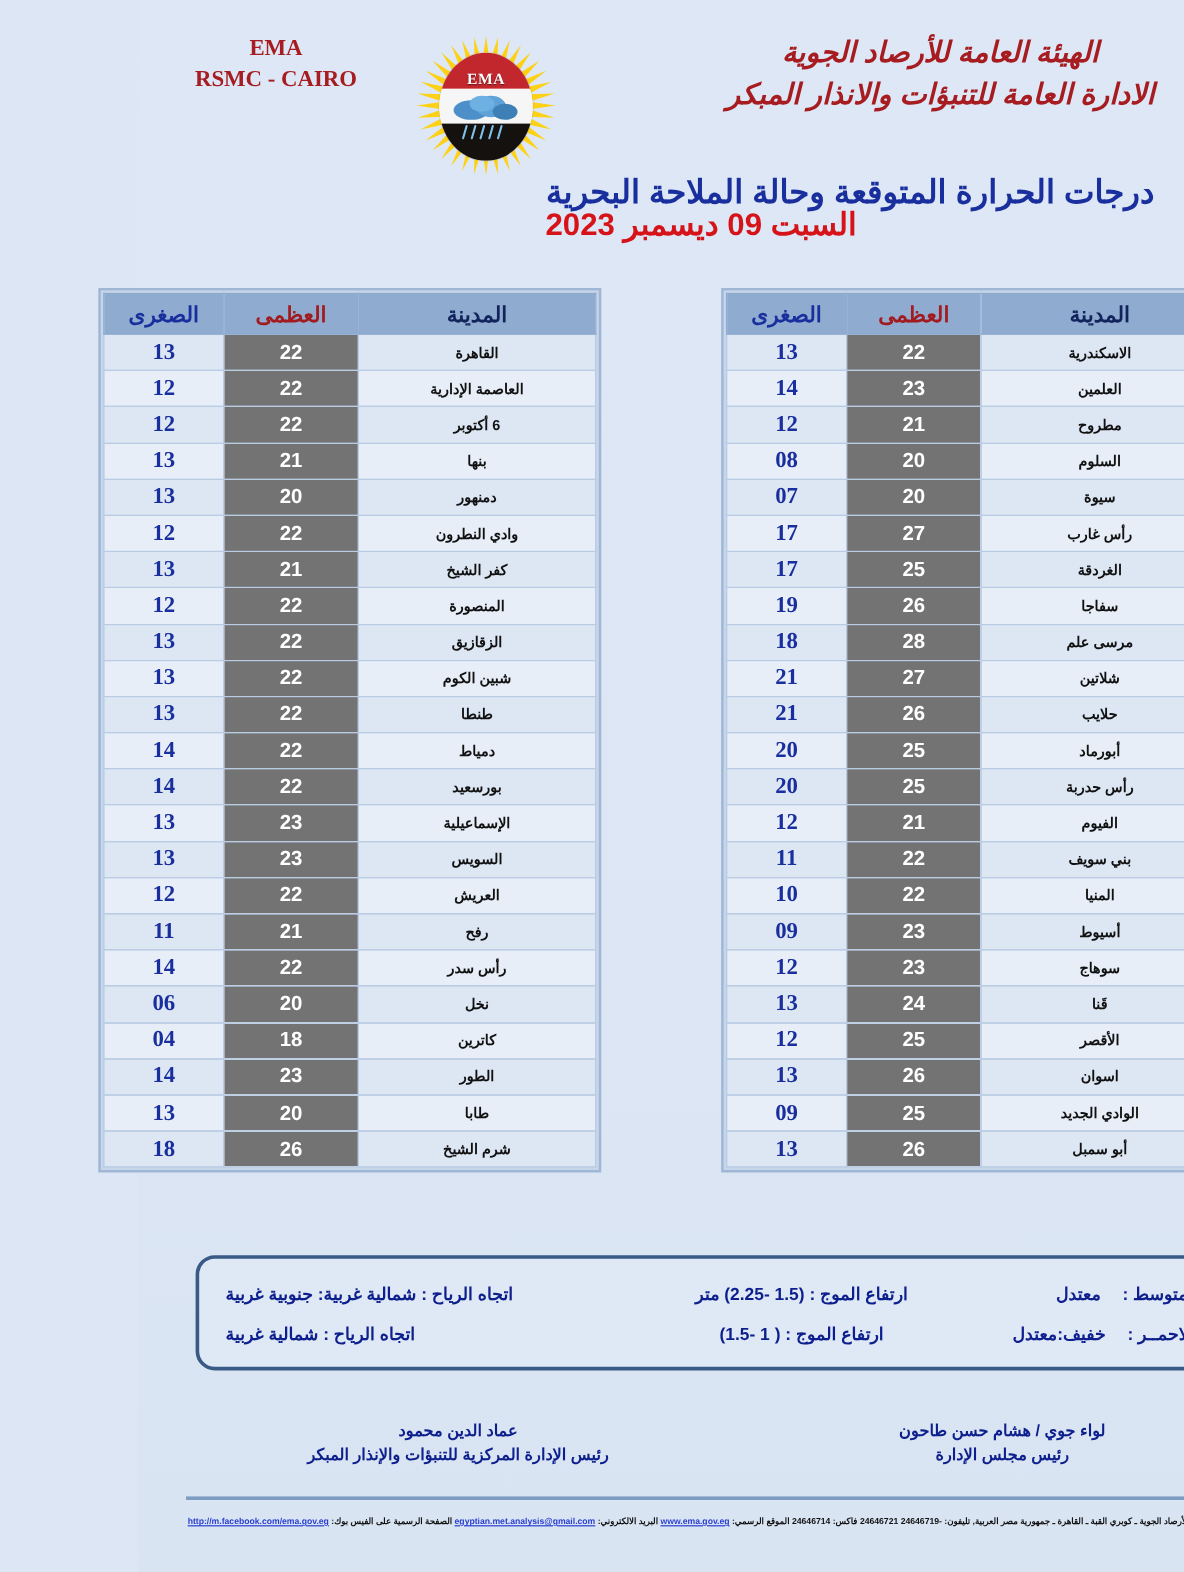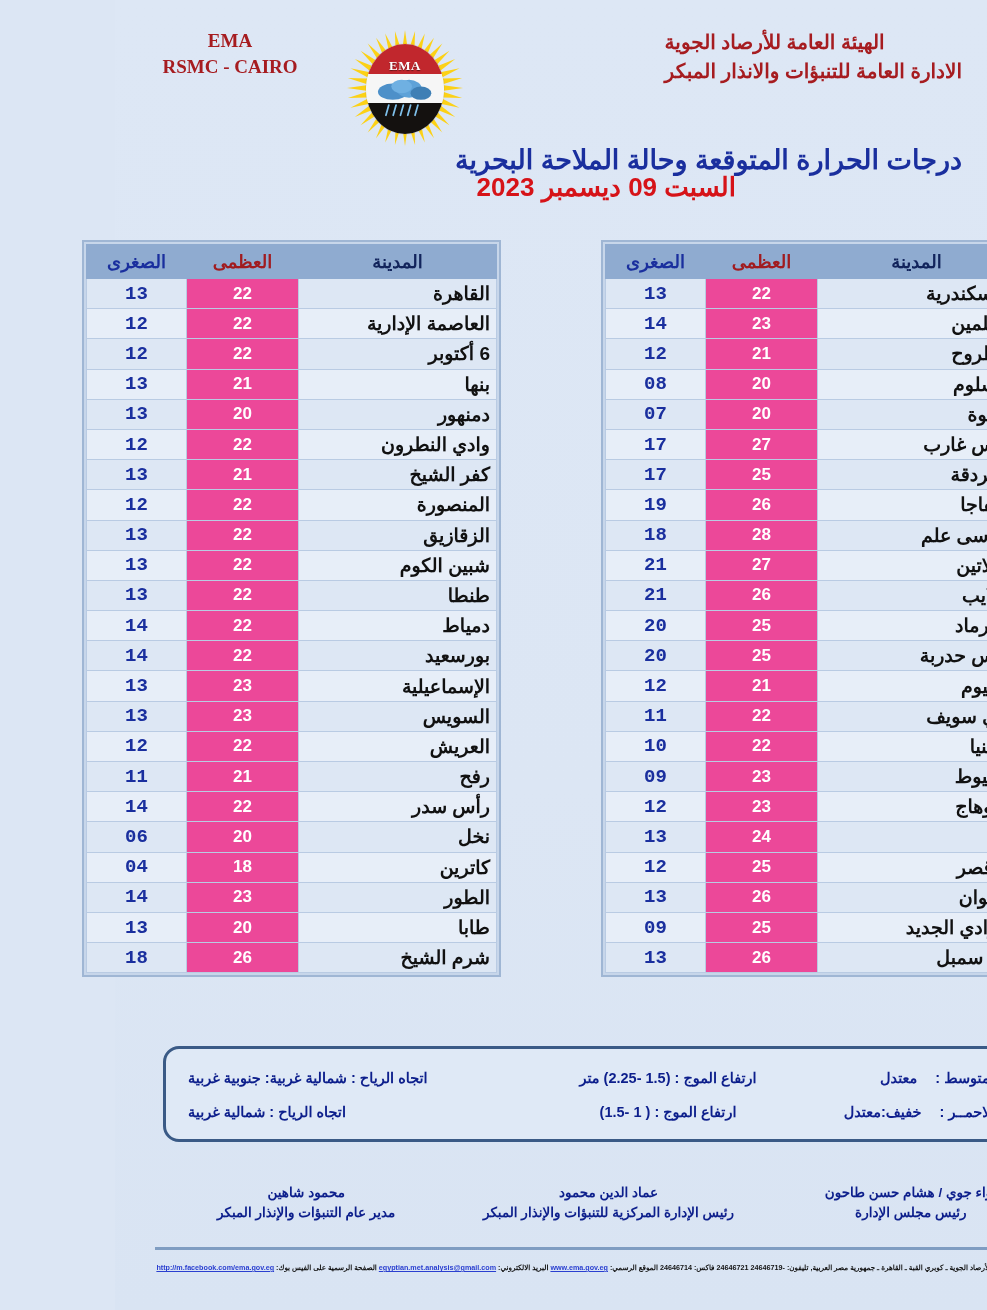--- a/index.html
+++ b/index.html
@@ -69,41 +69,42 @@
     position:absolute;left:12%;top:36%;width:76%;height:30%;
   }
   .logo .badge .rain{
     position:absolute;left:22%;top:63%;width:56%;height:22%;
   }
 
   .org-title{
     position:absolute;
     right:25px;
     top:28px;
-    text-align:left;
+    text-align:center;
     color:#a61c20;
     font-weight:bold;
-    font-size:20px;
+    font-size:24px;
     line-height:1.45;
+    font-style:italic;
   }
   .main-title{
     position:absolute;
     right:25px;
     top:112px;
     text-align:right;
     color:#1a2f9e;
     font-weight:bold;
     font-size:27px;
     letter-spacing:0px;
     white-space:nowrap;
     margin-top:32px;
   }
   .date-line{
     position:absolute;
-    right:251px;
+    right:273px;
     top:172px;
     color:#d61318;
     font-weight:bold;
     font-size:26px;
     white-space:nowrap;
     direction:rtl;
   }
 
   
   .tables{
@@ -145,38 +146,38 @@
     text-align:center;
     margin-left:12px;
   }
   th.h-city{color:#12245c;width:198px;text-align:center;}
   th.h-max{color:#a11b1f;width:112px;}
   th.h-min{color:#1a2f9e;width:100px;}
 
   td.c-city{
     background:#dde7f4;
     color:#111111;
-    font-size:19px;
-    text-align:right;
+    font-size:12px;
+    text-align:center;
     border-left-color:#9fb6d4;
   }
   td.c-max{
-    background:#ec4899;
+    background:#737373;
     color:#ffffff;
     font-size:17px;
     text-align:center;
     border-top-color:#e07a7d;
     border-bottom-color:#e07a7d;
     border-left-color:#c80c11;
     border-right-color:#c80c11;
   }
   td.c-min{
     background:#dde7f4;
     color:#1a2f9e;
-    font-family:Liberation Mono, monospace;
+    font-family:Liberation Serif, serif;
     font-size:19px;
     text-align:center;
   }
   tr.alt td.c-city, tr.alt td.c-min{background:#e7eef8;}
 
   
   .marine{
     position:absolute;
     top:1046px;
     left:48px;
@@ -635,24 +636,20 @@
 
   <div class="signs">
     <div class="col">
       <div>لواء جوي / هشام حسن طاحون</div>
       <div>رئيس مجلس الإدارة</div>
     </div>
     <div class="col">
       <div>عماد الدين محمود</div>
       <div>رئيس الإدارة المركزية للتنبؤات والإنذار المبكر</div>
     </div>
-    <div class="col">
-      <div>محمود شاهين</div>
-      <div>مدير عام التنبؤات والإنذار المبكر</div>
-    </div>
   </div>
 
   <div class="sep-line"></div>
 
   <div class="footer">
     <span>الهيئة العامة للأرصاد الجوية ـ كوبري القبة ـ القاهرة ـ جمهورية مصر العربية, تليفون: -24646719 24646721 فاكس: 24646714</span>
     <span>الموقع الرسمي:</span>
     <span class="link">www.ema.gov.eg</span>
     <span>البريد الالكتروني:</span>
     <span class="link">egyptian.met.analysis@gmail.com</span>

